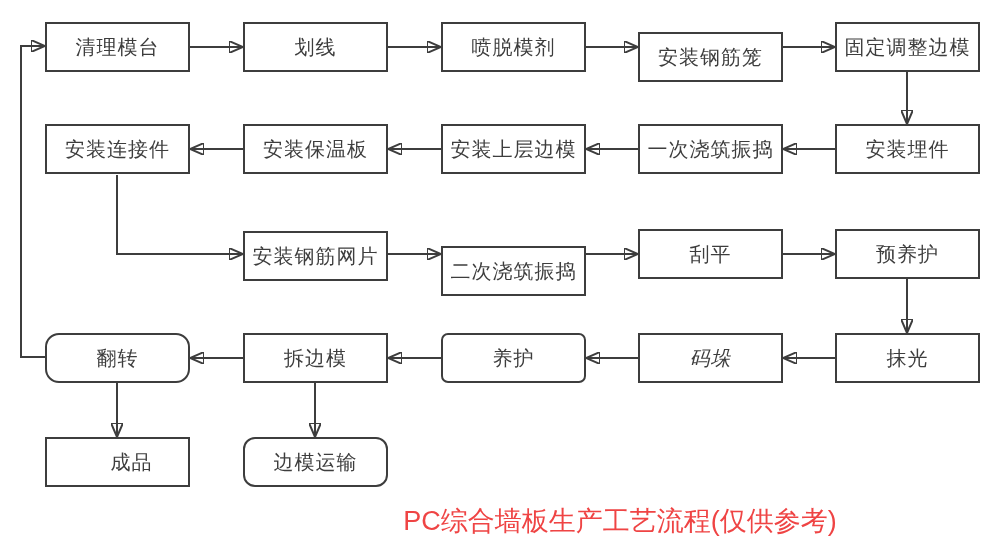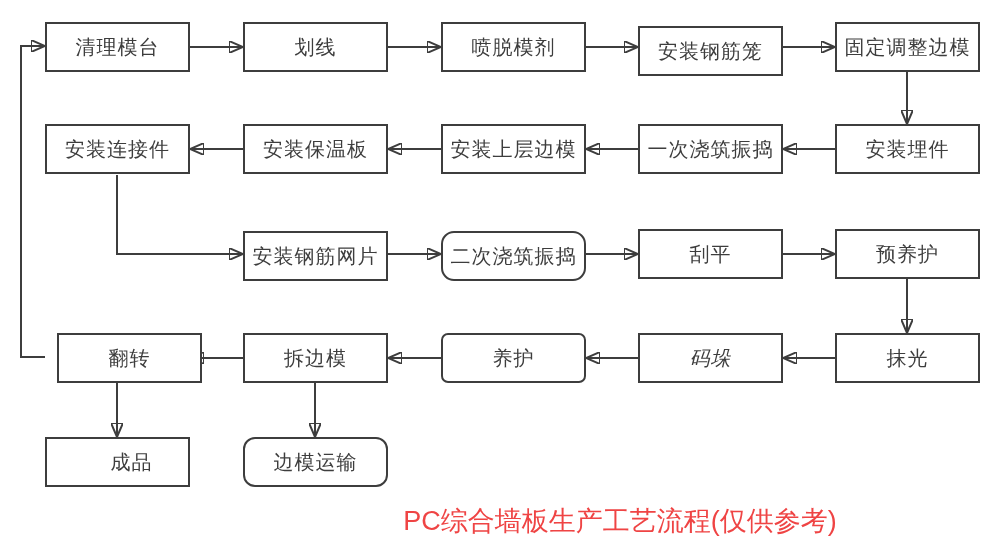--- a/index.html
+++ b/index.html
@@ -79,35 +79,35 @@
     <path d="M441 358 H390" marker-end="url(#arrowhead)"></path>
     <path d="M243 358 H192" marker-end="url(#arrowhead)"></path>
     <path d="M117 383 V435" marker-end="url(#arrowhead)"></path>
     <path d="M315 383 V435" marker-end="url(#arrowhead)"></path>
     <path d="M45 357 H21 V46 H43" marker-end="url(#arrowhead)"></path>
   </svg>
 
   <div class="node" style="left:45px;  top:22px;text-align:center;">清理模台</div>
   <div class="node" style="left:243px; top:22px;">划线</div>
   <div class="node" style="left:441px; top:22px;">喷脱模剂</div>
-  <div class="node" style="left:638px; top:26px;text-align:center;">安装钢筋笼</div>
+  <div class="node" style="left:638px; top:32px;text-align:center;">安装钢筋笼</div>
   <div class="node" style="left:835px; top:22px;">固定调整边模</div>
 
   <div class="node" style="left:45px;  top:124px;">安装连接件</div>
   <div class="node" style="left:243px; top:124px;">安装保温板</div>
   <div class="node" style="left:441px; top:124px;">安装上层边模</div>
   <div class="node" style="left:638px; top:124px;">一次浇筑振捣</div>
   <div class="node" style="left:835px; top:124px;">安装埋件</div>
 
   <div class="node" style="left:243px; top:231px;">安装钢筋网片</div>
-  <div class="node" style="left:441px; top:231px;border-radius:13px;">二次浇筑振捣</div>
+  <div class="node" style="left:441px; top:246px;">二次浇筑振捣</div>
   <div class="node" style="left:638px; top:229px;">刮平</div>
   <div class="node" style="left:835px; top:229px;">预养护</div>
 
-  <div class="node" style="left:57px;  top:333px;">翻转</div>
+  <div class="node" style="left:45px;  top:333px;border-radius:14px;">翻转</div>
   <div class="node" style="left:243px; top:333px;">拆边模</div>
   <div class="node" style="left:441px; top:333px;border-radius:7px;">养护</div>
   <div class="node" style="left:638px; top:333px;font-style:italic;">码垛</div>
   <div class="node" style="left:835px; top:333px;">抹光</div>
 
   <div class="node" style="left:45px;  top:437px;padding-left:28px;">成品</div>
   <div class="node" style="left:243px; top:437px;border-radius:12px;">边模运输</div>
 
   <div class="diagram-title">PC综合墙板生产工艺流程(仅供参考)</div>
 

